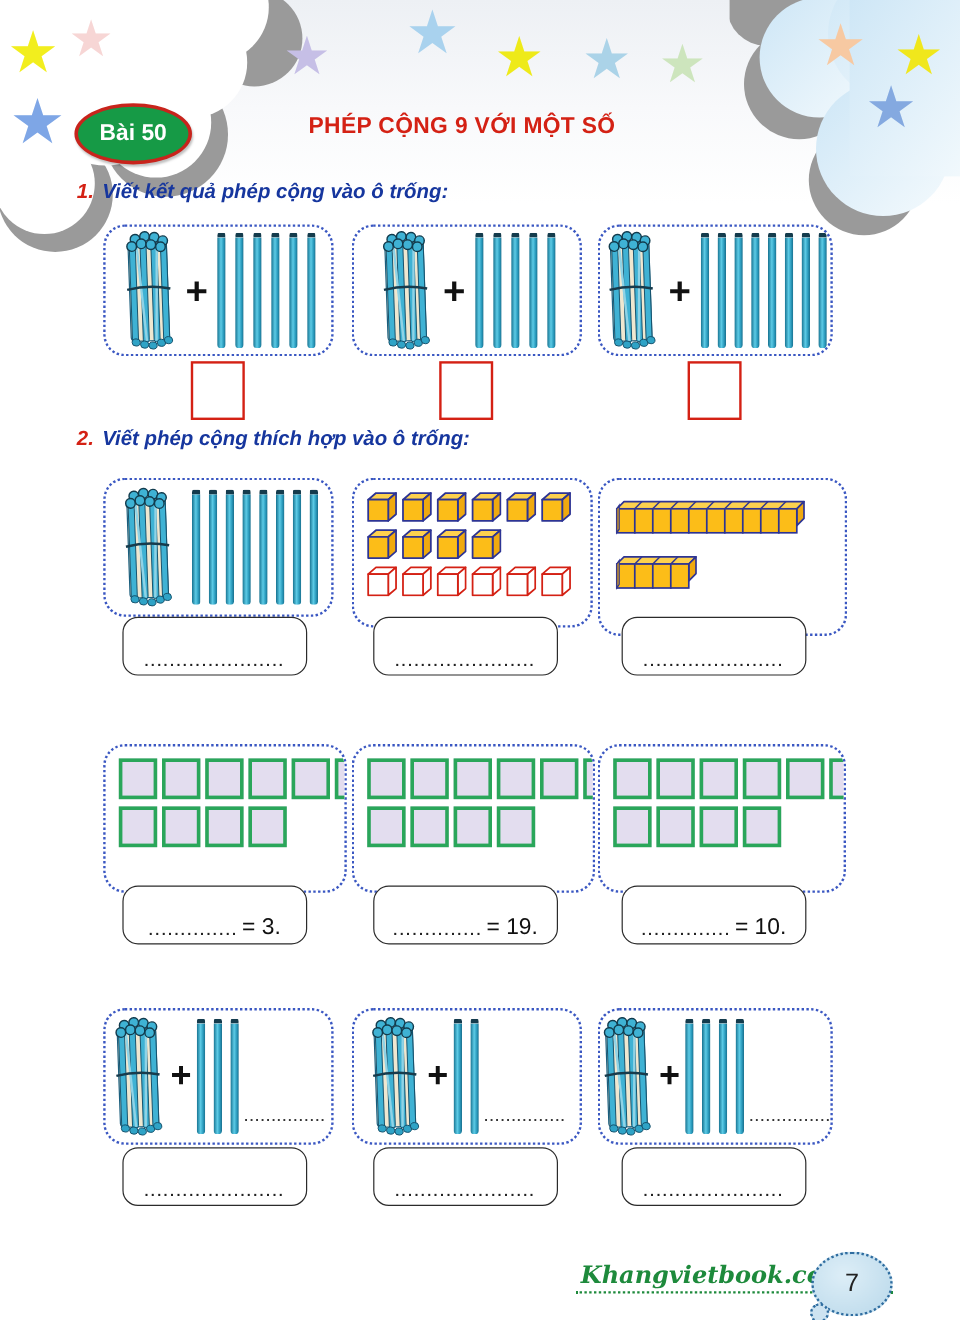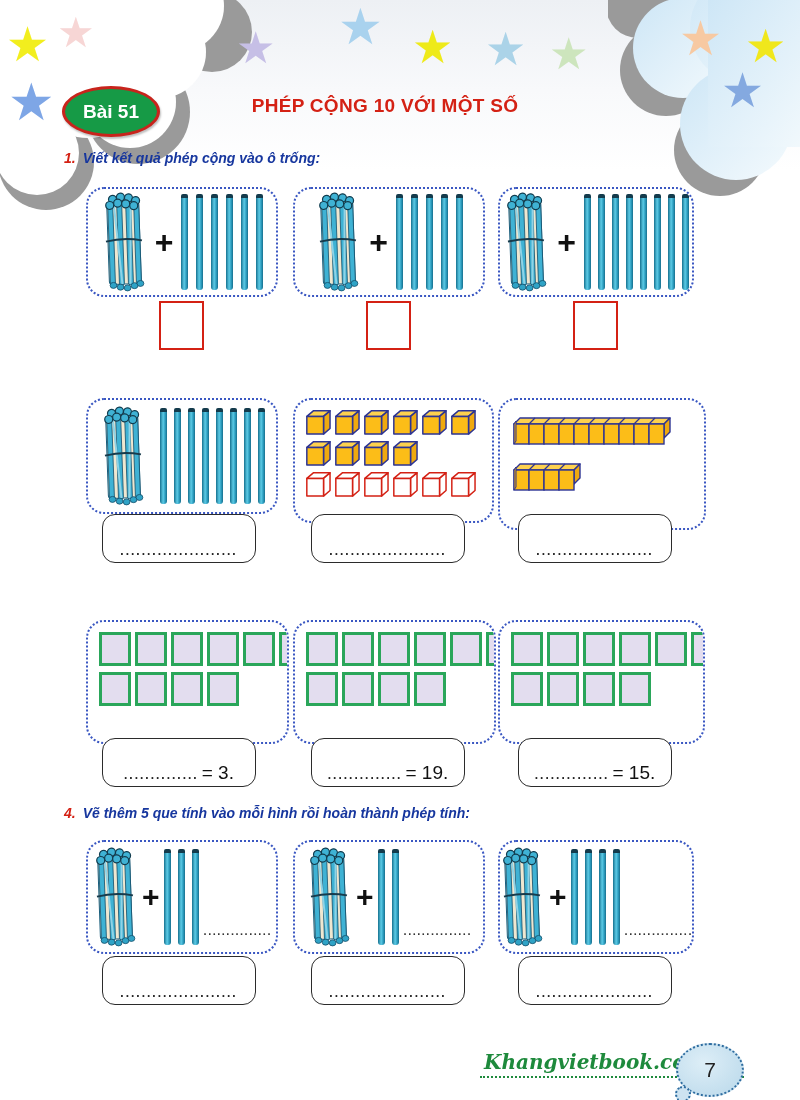--- a/index.html
+++ b/index.html
@@ -12,21 +12,21 @@
   #stars{position:absolute;top:0;left:0;width:800px;height:140px;}
   .star{position:absolute;line-height:1;font-family:"DejaVu Sans",sans-serif;}
 
   .badge{position:absolute;top:86px;left:62px;width:92px;height:45px;background:#169a46;
          border:3px solid #c8241c;border-radius:50%;display:flex;align-items:center;justify-content:center;
          color:#fff;font-weight:bold;font-size:19px;box-shadow:1px 2px 2px rgba(0,0,0,.25);}
   .title{position:absolute;top:95px;left:185px;width:400px;margin:0;text-align:center;
          color:#d42114;font-weight:bold;font-size:19px;letter-spacing:.3px;}
 
   section.ex{position:absolute;inset:0;}
-  .hd{position:absolute;left:64px;font-style:italic;font-size:14px;white-space:nowrap;}
+  .hd{position:absolute;left:64px;font-style:italic;font-size:17px;white-space:nowrap;}
   .hd .n{color:#d42114;font-weight:bold;margin-right:7px;}
   .hd .t{color:#16369e;font-weight:600;}
 
   .qbox{position:absolute;border:2px dotted #3a57c2;border-radius:18px;background:#fff;
         display:flex;align-items:center;justify-content:center;overflow:hidden;white-space:nowrap;}
   .c0{left:86px;width:188px}.c1{left:293px;width:188px}.c2{left:498px;width:192px}
   .r1{top:187px;height:106px}.r2{top:398px;height:112px}.r3{top:620px;height:110px}.r4{top:840px;height:110px}
   .qbox.grid{flex-direction:column;align-items:flex-start;justify-content:flex-start;padding:9px 0 0 9px;gap:5px;}
   .qbox.bars{flex-direction:column;align-items:flex-start;justify-content:flex-start;padding:16px 0 0 12px;gap:16px;}
   .qbox.squares{flex-direction:column;align-items:flex-start;justify-content:flex-start;padding:10px 0 0 11px;gap:6px;}
@@ -111,23 +111,23 @@
       <span class="star" style="left: 338px; top: 2px; font-size: 50px; color: rgb(169, 210, 238);">★</span>
       <span class="star" style="left: 412px; top: 24px; font-size: 46px; color: rgb(238, 234, 25);">★</span>
       <span class="star" style="left: 485px; top: 26px; font-size: 46px; color: rgb(171, 211, 232);">★</span>
       <span class="star" style="left: 549px; top: 32px; font-size: 44px; color: rgb(205, 229, 189);">★</span>
       <span class="star" style="left: 679px; top: 14px; font-size: 48px; color: rgb(247, 201, 162);">★</span>
       <span class="star" style="left: 745px; top: 23px; font-size: 46px; color: rgb(240, 231, 28);">★</span>
       <span class="star" style="left: 721px; top: 66px; font-size: 48px; color: rgb(132, 169, 224);">★</span>
     </div>
 
   <div class="badge">
-    <span>Bài 51</span>
+    <span>Bài 50</span>
   </div>
-  <h1 class="title">PHÉP CỘNG 10 VỚI MỘT SỐ</h1>
+  <h1 class="title">PHÉP CỘNG 9 VỚI MỘT SỐ</h1>
 
   <section class="ex">
     <div class="hd" style="top:150px">
       <span class="n">1.</span><span class="t">Viết kết quả phép cộng vào ô trống:</span>
     </div>
     <div class="qbox r1 c0">
         <div class="bundle">
           <svg width="46" height="106" viewBox="0 0 46 106">
       <g transform="rotate(-2 23 53)">
         <rect x="7" y="13" width="32" height="82" rx="3" fill="#efe7d0" stroke="#1b5f7e"></rect>
@@ -258,20 +258,23 @@
           <div class="stick"></div>
           <div class="stick"></div>
         </div>
       </div>
     <div class="redsq s0"></div>
     <div class="redsq s1"></div>
     <div class="redsq s2"></div>
   </section>
 
   <section class="ex">
+    <div class="hd" style="top:356px">
+      <span class="n">2.</span><span class="t">Viết phép cộng thích hợp vào ô trống:</span>
+    </div>
     <div class="qbox r2 c0">
         <div class="bundle">
           <svg width="46" height="106" viewBox="0 0 46 106">
       <g transform="rotate(-2 23 53)">
         <rect x="7" y="13" width="32" height="82" rx="3" fill="#efe7d0" stroke="#1b5f7e"></rect>
         <g fill="#3fb2d4" stroke="#15506b" stroke-width="0.8">
           <rect x="8" y="13" width="5" height="83" rx="2"></rect>
           <rect x="17" y="13" width="5" height="83" rx="2"></rect>
           <rect x="26" y="13" width="5" height="83" rx="2"></rect>
           <rect x="34" y="13" width="5" height="83" rx="2"></rect>
@@ -535,28 +538,25 @@
     <div class="pill pr3 p0">
       <span class="dots">..............</span>
       <span class="res">= 3.</span>
       </div>
     <div class="pill pr3 p1">
       <span class="dots">..............</span>
       <span class="res">= 19.</span>
       </div>
     <div class="pill pr3 p2">
       <span class="dots">..............</span>
-      <span class="res">= 15.</span>
+      <span class="res">= 10.</span>
       </div>
   </section>
 
   <section class="ex">
-    <div class="hd" style="top:805px">
-      <span class="n">4.</span><span class="t">Vẽ thêm 5 que tính vào mỗi hình rồi hoàn thành phép tính:</span>
-    </div>
     <div class="qbox r4 c0">
         <div class="bundle">
           <svg width="46" height="106" viewBox="0 0 46 106">
       <g transform="rotate(-2 23 53)">
         <rect x="7" y="13" width="32" height="82" rx="3" fill="#efe7d0" stroke="#1b5f7e"></rect>
         <g fill="#3fb2d4" stroke="#15506b" stroke-width="0.8">
           <rect x="8" y="13" width="5" height="83" rx="2"></rect>
           <rect x="17" y="13" width="5" height="83" rx="2"></rect>
           <rect x="26" y="13" width="5" height="83" rx="2"></rect>
           <rect x="34" y="13" width="5" height="83" rx="2"></rect>

